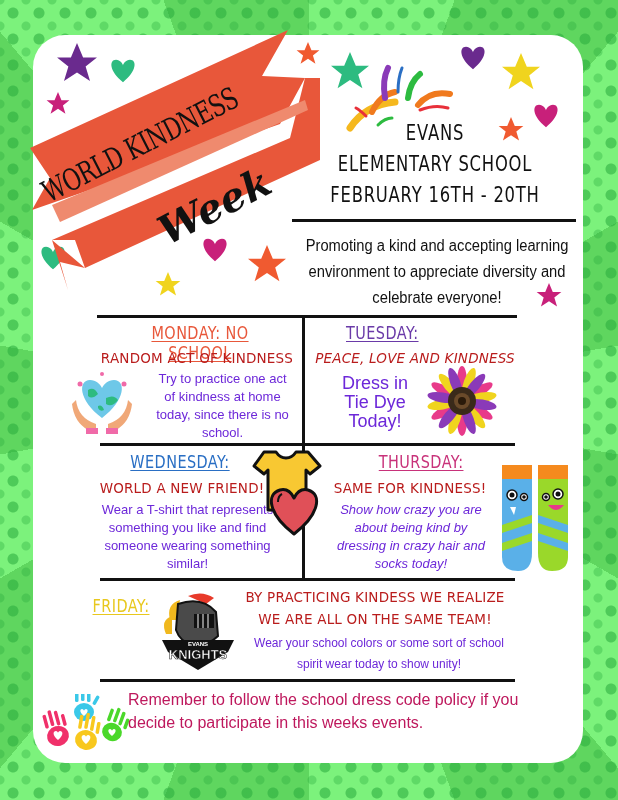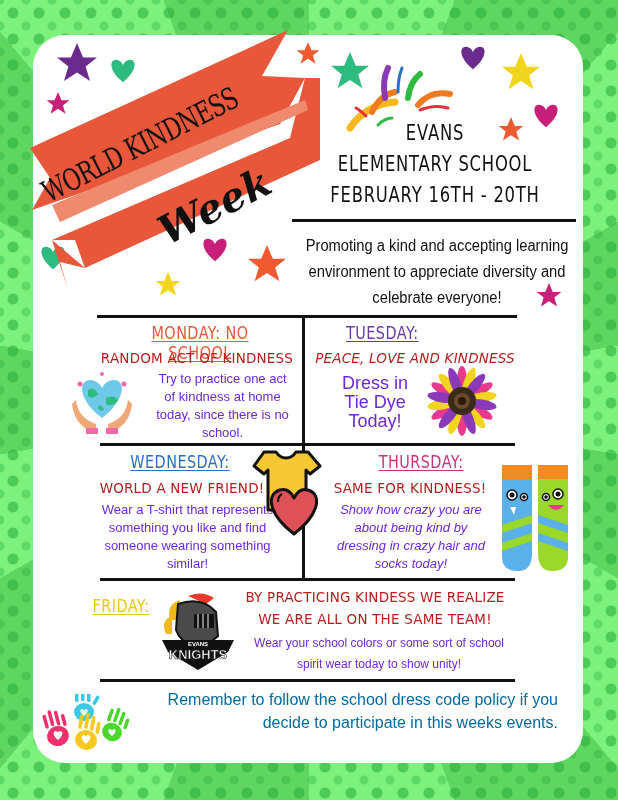--- a/index.html
+++ b/index.html
@@ -53,22 +53,22 @@
   }
   .day-theme {
     position: absolute; text-align: center; font-family: "DejaVu Sans", sans-serif;
     font-size: 13.5px; color: #b91c1c; white-space: nowrap; font-weight: normal; letter-spacing: 0.2px;
   }
   .day-desc {
     position: absolute; text-align: center; font-family: "Liberation Sans", sans-serif;
     font-size: 13px; line-height: 18px; color: #6d28d9;
   }
   .footer-text {
-    position: absolute; left: 128px; top: 688px; width: 430px; text-align: right;
-    font-family: "Liberation Sans", sans-serif; font-size: 16px; line-height: 23px; color: #0369a1;
+    position: absolute; left: 128px; top: 688px; width: 430px; text-align: left;
+    font-family: "Liberation Sans", sans-serif; font-size: 16px; line-height: 23px; color: #be185d;
   }
 </style>
 </head>
 <body>
 
 <div class="bg"></div>
 
 <div class="card"></div>
 
 <svg class="abs" style="left:0;top:0" width="618" height="800">

